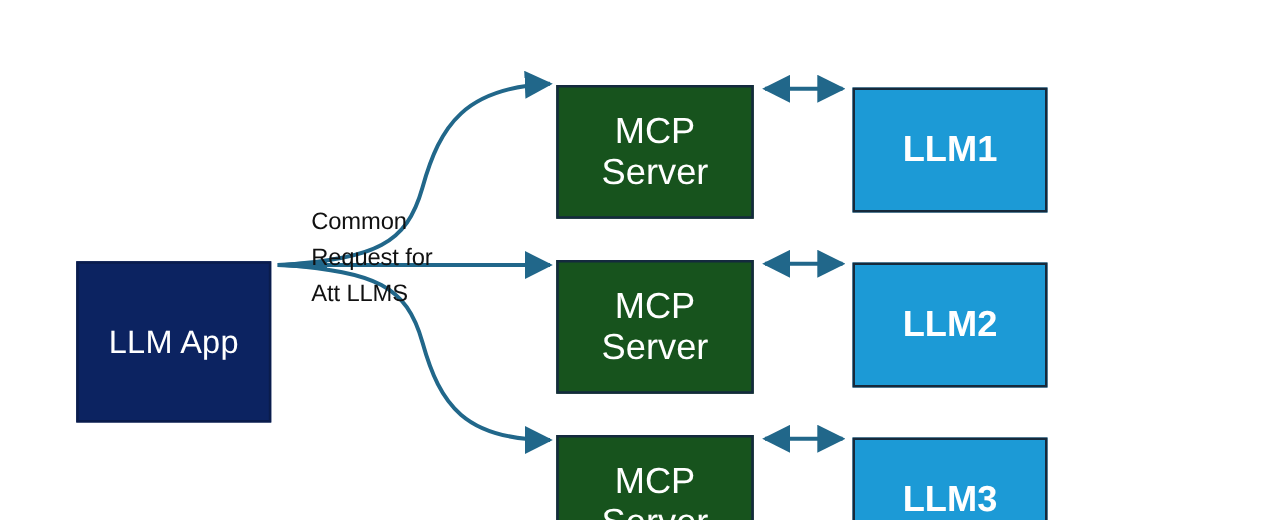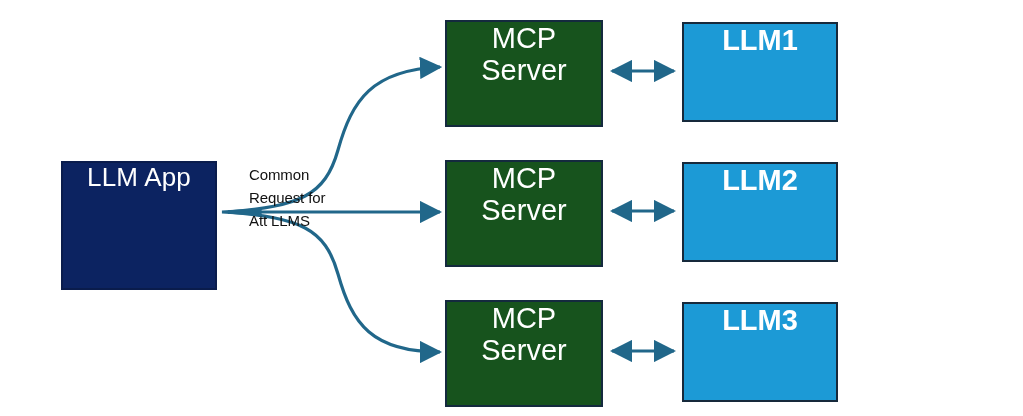--- a/index.html
+++ b/index.html
@@ -12,26 +12,27 @@
     width: 1023px;
     height: 416px;
     background: #ffffff;
     overflow: hidden;
     font-family: "Liberation Sans", sans-serif;
   }
   .node {
     position: absolute;
     box-sizing: border-box;
     display: flex;
-    align-items: flex-start;
+    align-items: center;
     justify-content: center;
     text-align: center;
     color: #ffffff;
     line-height: 1.12;
     z-index: 3;
+    margin-top: 48px;
   }
   .node-app {
     left: 61px;
     top: 161px;
     width: 156px;
     height: 129px;
     background: #0C2361;
     border: 2px solid #0A1C4C;
     font-size: 26px;
     letter-spacing: 0.2px;
@@ -68,21 +69,21 @@
     top: 0;
     width: 1023px;
     height: 416px;
     z-index: 2;
   }
   .edge-label {
     position: absolute;
     left: 249px;
     top: 164px;
     width: 105px;
-    font-size: 15px;
+    font-size: 19px;
     line-height: 1.52;
     color: #111111;
     white-space: pre-line;
     z-index: 4;
     letter-spacing: -0.1px;
   }
 </style>
 </head>
 <body>
 

